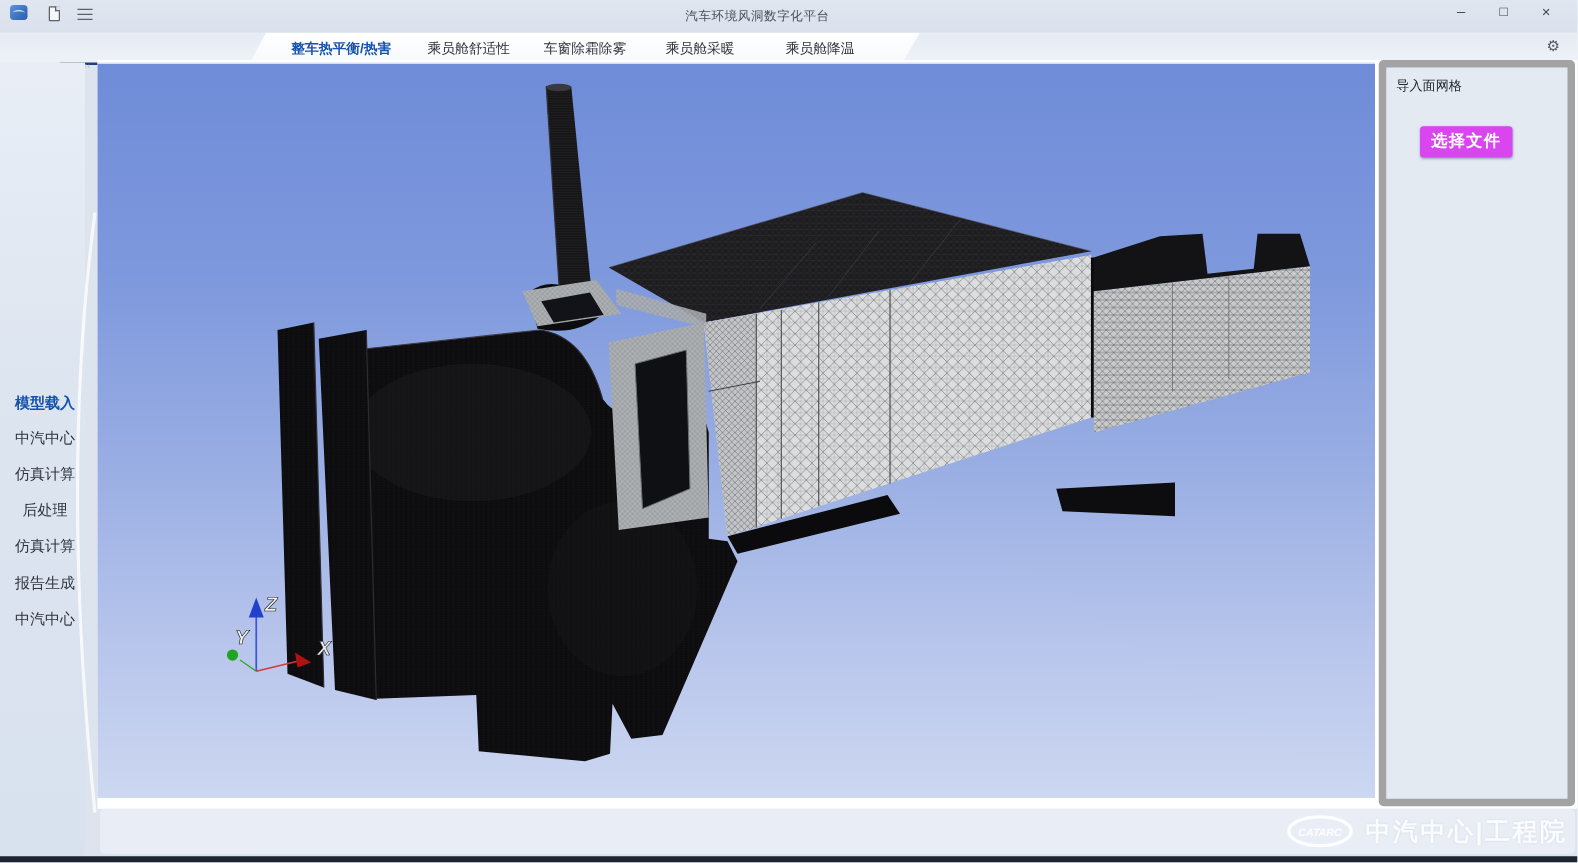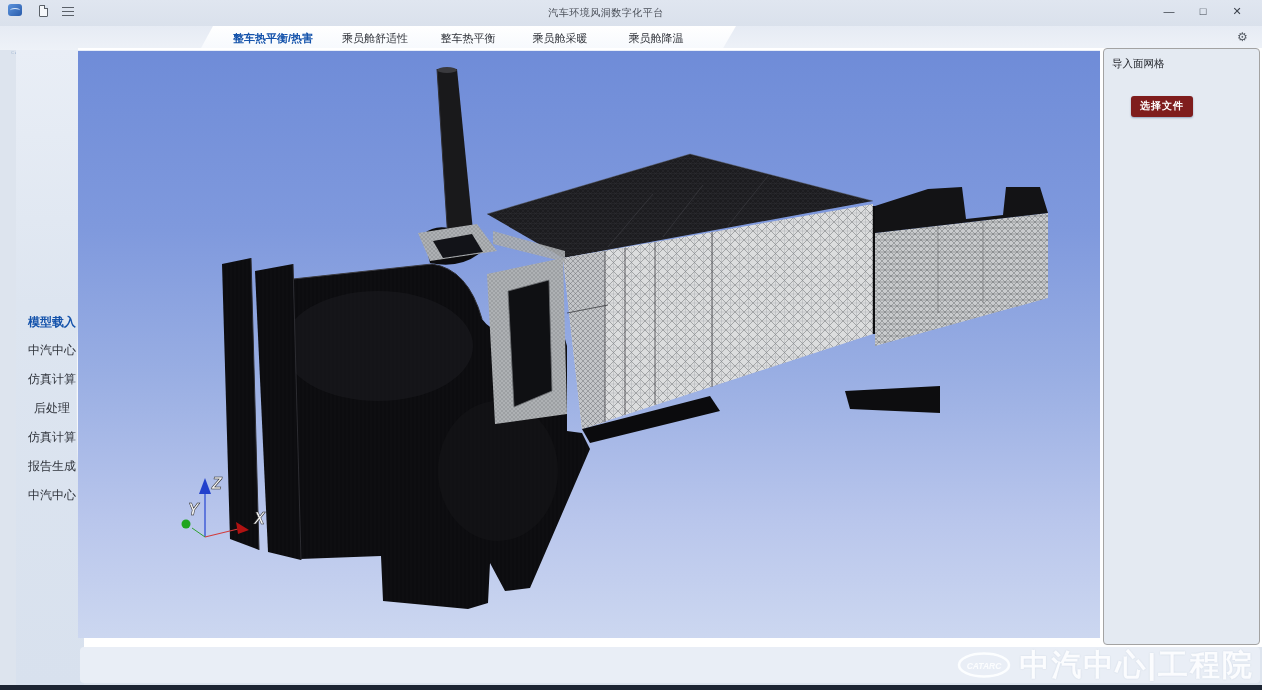--- a/index.html
+++ b/index.html
@@ -4,21 +4,21 @@
 <style>
   * { margin:0; padding:0; box-sizing:border-box; }
   html,body { width:1262px; height:690px; }
   body {
     position:relative; overflow:hidden;
     font-family:"Liberation Sans","DejaVu Sans",sans-serif;
     background:#dde4ee; color:#333;
   }
   
   .titlebar { position:absolute; left:0; top:0; width:1262px; height:26px;
-    background:linear-gradient(180deg,#e0e6f0,#dae1ec); }
+    background:linear-gradient(180deg,#e0e6f0,#dae1ec);font-family:Liberation Mono, monospace; }
   .app-title { position:absolute; left:481px; top:6px; width:250px; text-align:center;
     font-size:10px; color:#4a4f58; letter-spacing:.5px; }
   .tb-icon { position:absolute; top:4px; }
   .appicon { left:8px; width:14px; height:12px; border-radius:3px;
     background:linear-gradient(135deg,#5b93dd,#2a5cab); }
   .appicon::after { content:""; position:absolute; left:2px; top:4px; width:10px; height:4px;
     border-radius:50%; border-top:1.5px solid #dce9fa; }
   .fileicon { left:39px; top:5px; width:9px; height:12px; border:1.2px solid #5a6068;
     border-radius:1px; background:#f5f7fa; }
   .fileicon::after { content:""; position:absolute; right:-1px; top:-1px; width:3px; height:3px;
@@ -42,46 +42,46 @@
   .tab.active { color:#1553ab; font-weight:bold; }
   .round-btn { position:absolute; top:29px; width:16px; height:16px; border-radius:50%;
     background:#fbfcfe; box-shadow:0 0 3px rgba(150,165,190,.5);
     display:flex; align-items:center; justify-content:center; }
   .round-btn .glyph { width:8px; height:6px; background:#9aa0a8; border-radius:1px; position:relative; }
   .round-btn .glyph::after { content:""; position:absolute; left:1px; top:1.5px; right:1px; height:2px; background:#c8ccd2; }
   .settings-btn { position:absolute; left:1235px; top:30px; width:15px; height:15px;
     font-size:12px; line-height:15px; text-align:center; color:#555b64; }
   
   .sidebar { position:absolute; left:0; top:50px; width:68px; height:635px;
-    background:linear-gradient(180deg,#e9eef6 0%,#dde5f0 40%,#d8e1ee 100%);margin-left:16px; }
+    background:linear-gradient(180deg,#e9eef6 0%,#dde5f0 40%,#d8e1ee 100%); }
   .sidebar svg.curve { position:absolute; left:0; top:0; }
   .side-item { position:absolute; left:0; width:72px; text-align:center;
     font-size:12px; color:#2f333b; cursor:default; }
   .side-item.active { color:#1553ab; font-weight:bold; }
   
   .content-bg { position:absolute; left:78px; top:48px; width:1184px; height:599px; background:#ffffff; }
   
   .viewport { position:absolute; left:78px; top:50px; width:1022px; height:588px;
     background:linear-gradient(180deg,#6f8cd8 0%,#7f99dd 30%,#99aee3 55%,#b9c6ec 80%,#ccd7f0 100%);
     border-top:1px solid rgba(255,255,255,.55); }
   .viewport svg { position:absolute; left:0; top:0; }
   
   .right-panel { position:absolute; left:1103px; top:48px; width:157px; height:597px;
-    background:#e4eaf2; border-radius:4px; border:1px solid #a3a3a3; }
+    background:#e4eaf2; border-radius:4px; border:6px solid #a3a3a3; }
   .rp-title { position:absolute; left:8px; top:8px; font-size:10.5px; color:#23262c; }
   .rp-btn { position:absolute; left:27px; top:47px; padding:3px 9px 4px;
-    background:#7f1d1d; color:#ffffff; font-size:10px; font-weight:bold;
+    background:#d946ef; color:#ffffff; font-size:13px; font-weight:bold;
     border:none; border-radius:3px; letter-spacing:1px; cursor:default;
     box-shadow:0 1px 2px rgba(30,60,110,.4); }
   
   .bottombar { position:absolute; left:80px; top:647px; width:1180px; height:36px;
     background:#e9eef6; border-radius:4px; }
   .bottom-logo { position:absolute; right:6px; top:2px; height:32px;
     display:flex; align-items:center; gap:9px; }
-  .bottom-logo .org { font-size:30px; font-weight:bold; color:#fcfdff;
+  .bottom-logo .org { font-size:20px; font-weight:bold; color:#fcfdff;
     letter-spacing:2px; opacity:.95; text-shadow:0 0 2px rgba(170,185,205,.45); white-space:nowrap; }
   .bottomstrip { position:absolute; left:0; top:685px; width:1262px; height:5px; background:#1d2533; }
   
   .brand { position:absolute; left:6px; top:22px; width:110px; height:32px; }
   .brand .org-line { position:absolute; left:4px; top:17px; display:flex; align-items:center; gap:2px; }
   .brand .org-name { font-size:9px; font-weight:bold; color:#1a3e7e; white-space:nowrap; }
   .brand .org-badge { font-size:8px; font-weight:bold; color:#ffffff; background:#1a3e7e;
     padding:0 2px 1px; white-space:nowrap; }
   .brand .org-sub { position:absolute; left:5px; top:28px; font-size:4px; letter-spacing:1px; color:#9fb4d2; white-space:nowrap; }
 </style>
@@ -109,21 +109,21 @@
     <span class="org-name">中汽中心</span>
     <span class="org-badge">风洞中心</span>
   </div>
   <div class="org-sub">CATARC WIND TUNNEL</div>
 </div>
 
 <div class="tabrow">
   <div class="tabband"></div>
   <span class="tab active" style="left:273px">整车热平衡/热害</span>
   <span class="tab" style="left:375px">乘员舱舒适性</span>
-  <span class="tab" style="left:468px">整车热平衡</span>
+  <span class="tab" style="left:468px">车窗除霜除雾</span>
   <span class="tab" style="left:560px">乘员舱采暖</span>
   <span class="tab" style="left:656px">乘员舱降温</span>
   <div class="round-btn" style="left:752px">
       <span class="glyph"></span>
     </div>
   <div class="round-btn" style="left:781px">
       <span class="glyph"></span>
     </div>
 </div>
 <div class="settings-btn">⚙</div>

